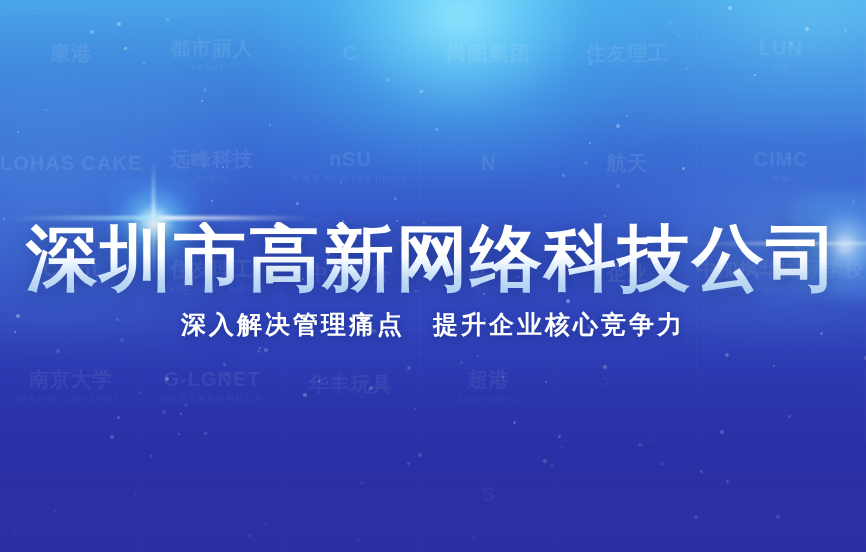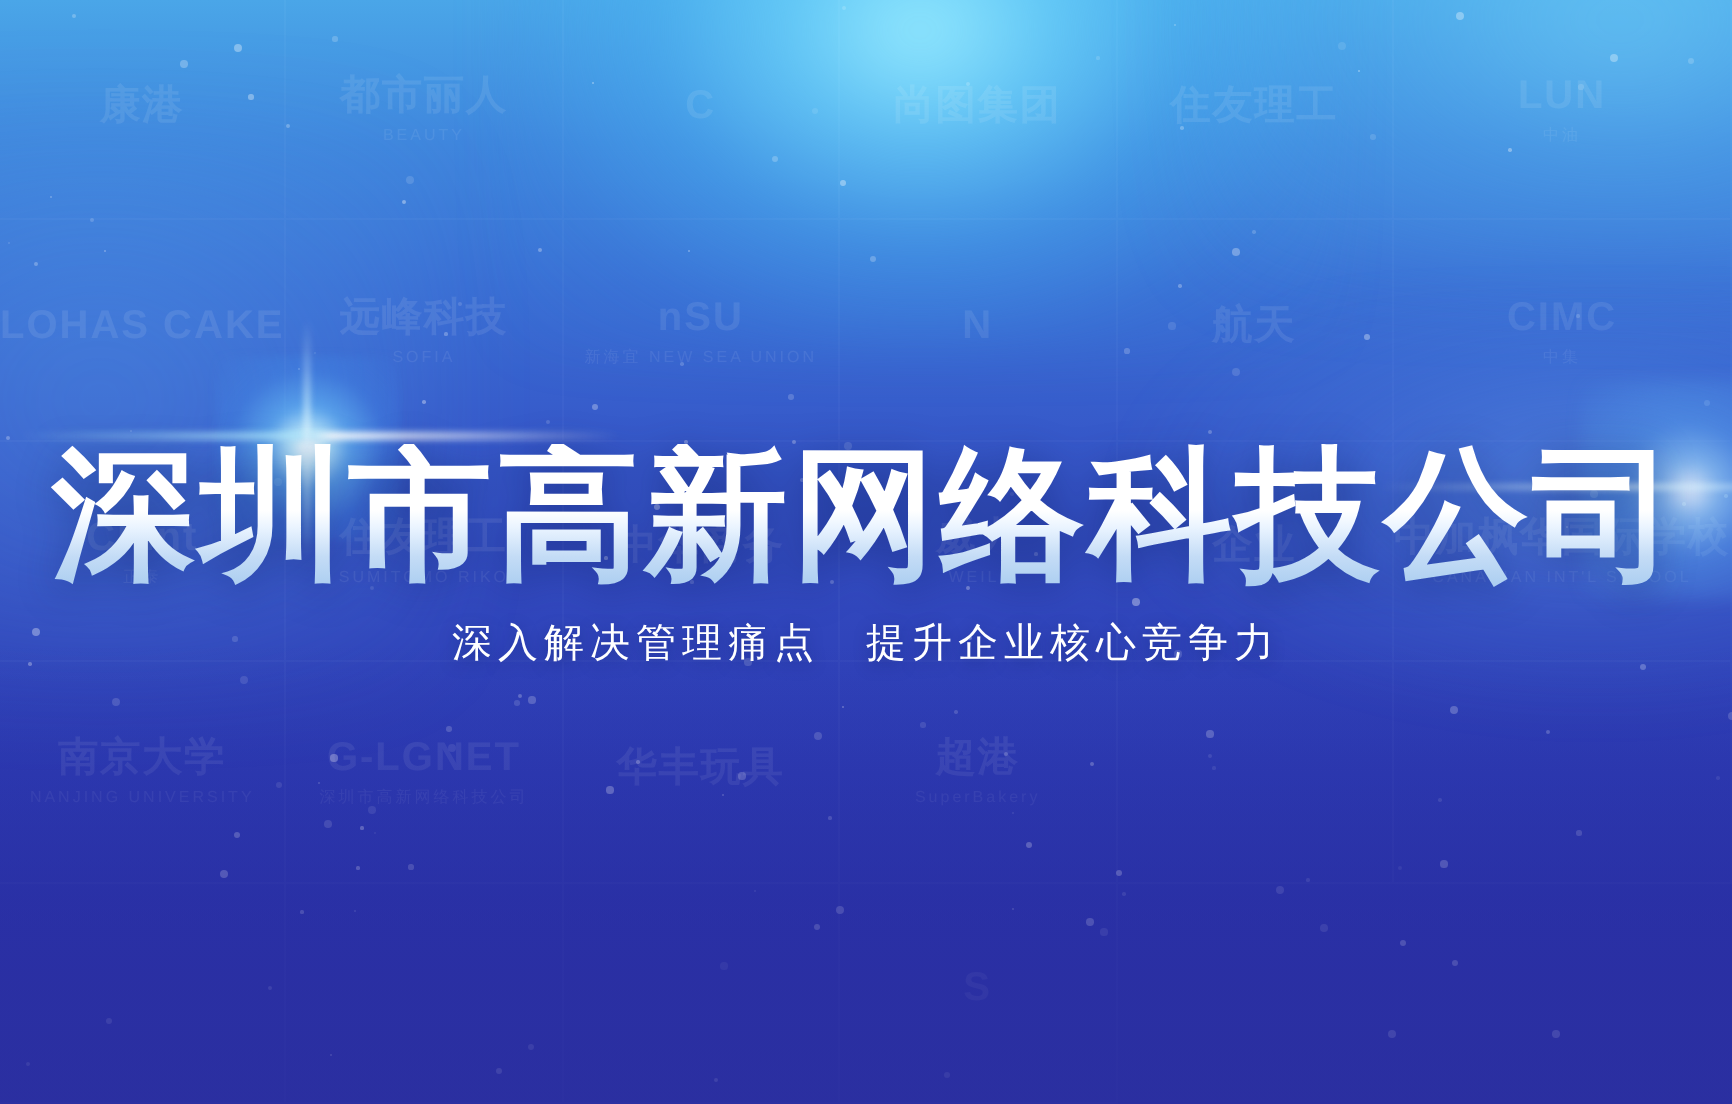--- a/index.html
+++ b/index.html
@@ -237,22 +237,22 @@
     -webkit-text-fill-color: transparent;
     filter: drop-shadow(0 3px 10px rgba(10,25,90,0.45));
   }
 
   .subhead {
     position: absolute;
     left: 0;
     right: 0;
     top: 312px;
     text-align: center;
-    font-size: 20px;
-    font-weight: 400;
+    font-size: 25px;
+    font-weight: 700;
     letter-spacing: 3px;
     line-height: 1;
     color: #ffffff;
     white-space: nowrap;
     text-shadow: 0 2px 8px rgba(10,25,90,0.40);
   }
 
   
   .bottom-shade {
     position: absolute;

